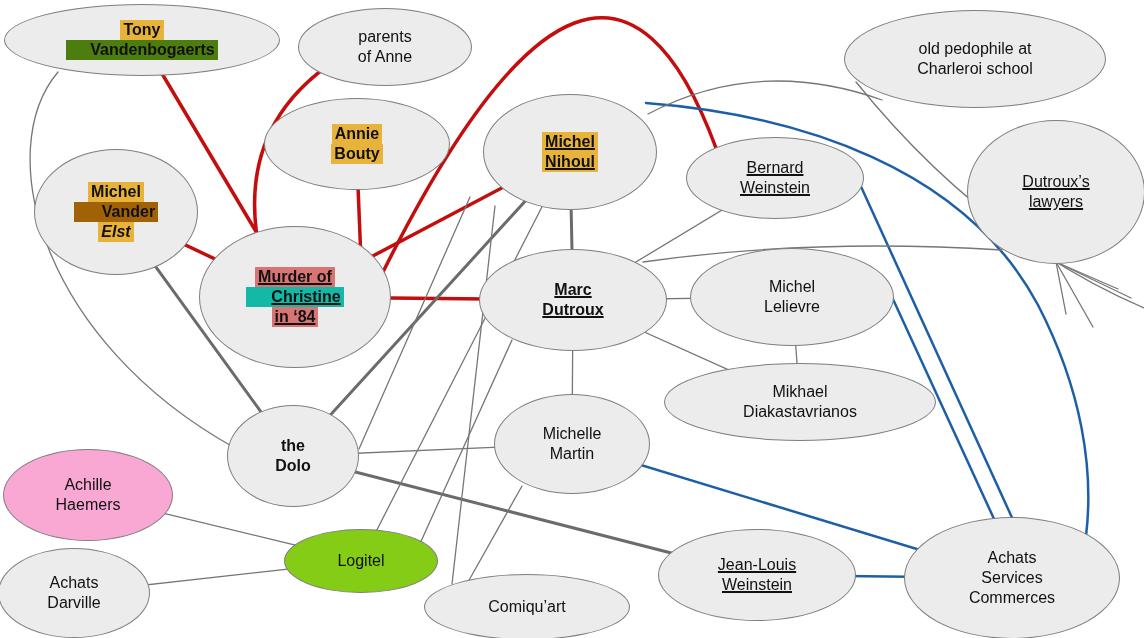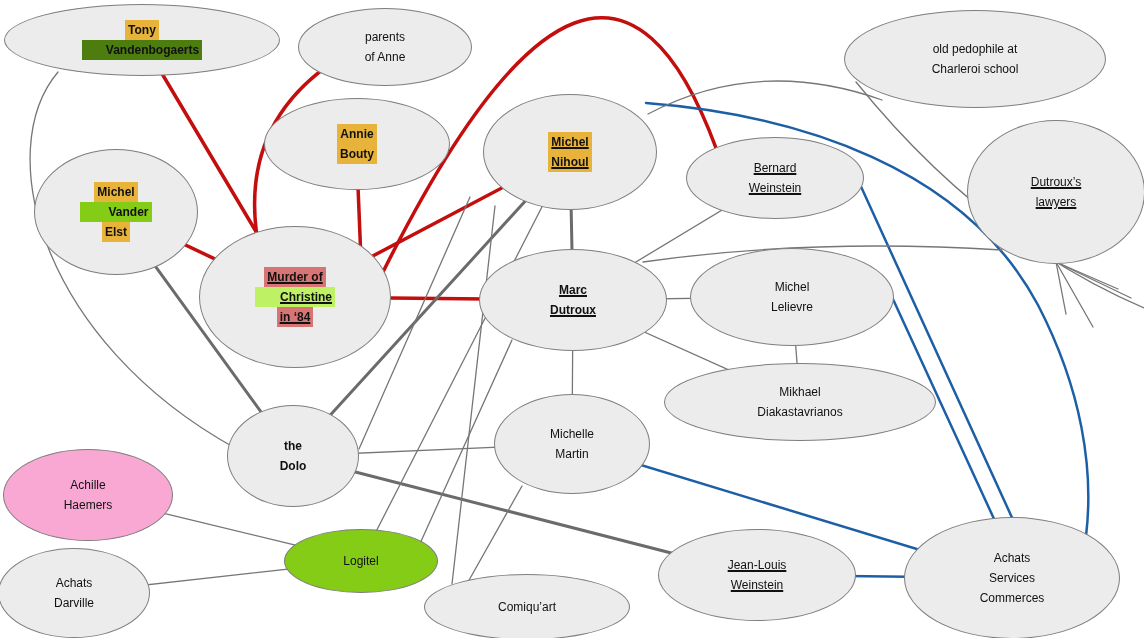--- a/index.html
+++ b/index.html
@@ -4,21 +4,21 @@
 <style>
   html,body{margin:0;padding:0;background:#fff;}
   .stage{
     position:relative;width:1144px;height:638px;overflow:hidden;
     font-family:"Liberation Sans","DejaVu Sans",sans-serif;background:#fff;
   }
   .stage svg{position:absolute;left:0;top:0;}
   .node{
     position:absolute;display:flex;align-items:center;justify-content:center;
     border-radius:50%;box-sizing:border-box;text-align:center;
-    font-size:12px;line-height:20px;color:#111;cursor:default;
+    font-size:16px;line-height:20px;color:#111;cursor:default;
   }
   .node .lbl{display:block;}
   .node .ln{display:block;width:max-content;margin:0 auto;padding:0 3px;white-space:nowrap;}
   .node.b{font-weight:bold;}
   .node.u .ln{text-decoration:underline;text-decoration-thickness:1.5px;}
 </style>
 </head>
 <body>
 
 <div class="stage">
@@ -88,40 +88,40 @@
       </div>
       <div class="node" style="left: 844px; top: 10px; width: 262px; height: 98px; background: rgb(236, 236, 236); border: 1px solid rgb(126, 126, 126);">
         <span class="lbl">
           <span class="ln">old pedophile at</span>
           <span class="ln">Charleroi school</span>
         </span>
       </div>
       <div class="node b" style="left: 34px; top: 149px; width: 164px; height: 126px; background: rgb(236, 236, 236); border: 1px solid rgb(126, 126, 126);">
         <span class="lbl">
           <span class="ln" style="background: rgb(231, 179, 58);">Michel</span>
-          <span class="ln" style="background: #84cc16; padding-left: 28px;">Vander</span>
-          <span class="ln" style="background: rgb(231, 179, 58);">Elst</span>
+          <span class="ln" style="background: #a16207; padding-left: 28px;">Vander</span>
+          <span class="ln" style="background: rgb(231, 179, 58); font-style: italic;">Elst</span>
         </span>
       </div>
       <div class="node u" style="left: 686px; top: 137px; width: 178px; height: 82px; background: rgb(236, 236, 236); border: 1px solid rgb(126, 126, 126); justify-content: center;">
         <span class="lbl">
           <span class="ln">Bernard</span>
           <span class="ln">Weinstein</span>
         </span>
       </div>
       <div class="node u" style="left: 967px; top: 120px; width: 178px; height: 144px; background: rgb(236, 236, 236); border: 1px solid rgb(126, 126, 126); text-align: right;">
         <span class="lbl">
           <span class="ln">Dutroux’s</span>
           <span class="ln">lawyers</span>
         </span>
       </div>
       <div class="node b u" style="left: 199px; top: 226px; width: 192px; height: 142px; background: rgb(236, 236, 236); border: 1px solid rgb(126, 126, 126);">
         <span class="lbl">
           <span class="ln" style="background: rgb(217, 116, 116);">Murder of</span>
-          <span class="ln" style="background: #bef264; padding-left: 25px;">Christine</span>
+          <span class="ln" style="background: #14b8a6; padding-left: 25px;">Christine</span>
           <span class="ln" style="background: rgb(217, 116, 116);">in ‘84</span>
         </span>
       </div>
       <div class="node b u" style="left: 479px; top: 249px; width: 188px; height: 102px; background: rgb(236, 236, 236); border: 1px solid rgb(126, 126, 126);">
         <span class="lbl">
           <span class="ln">Marc</span>
           <span class="ln">Dutroux</span>
         </span>
       </div>
       <div class="node" style="left: 690px; top: 248px; width: 204px; height: 98px; background: rgb(236, 236, 236); border: 1px solid rgb(126, 126, 126);">

